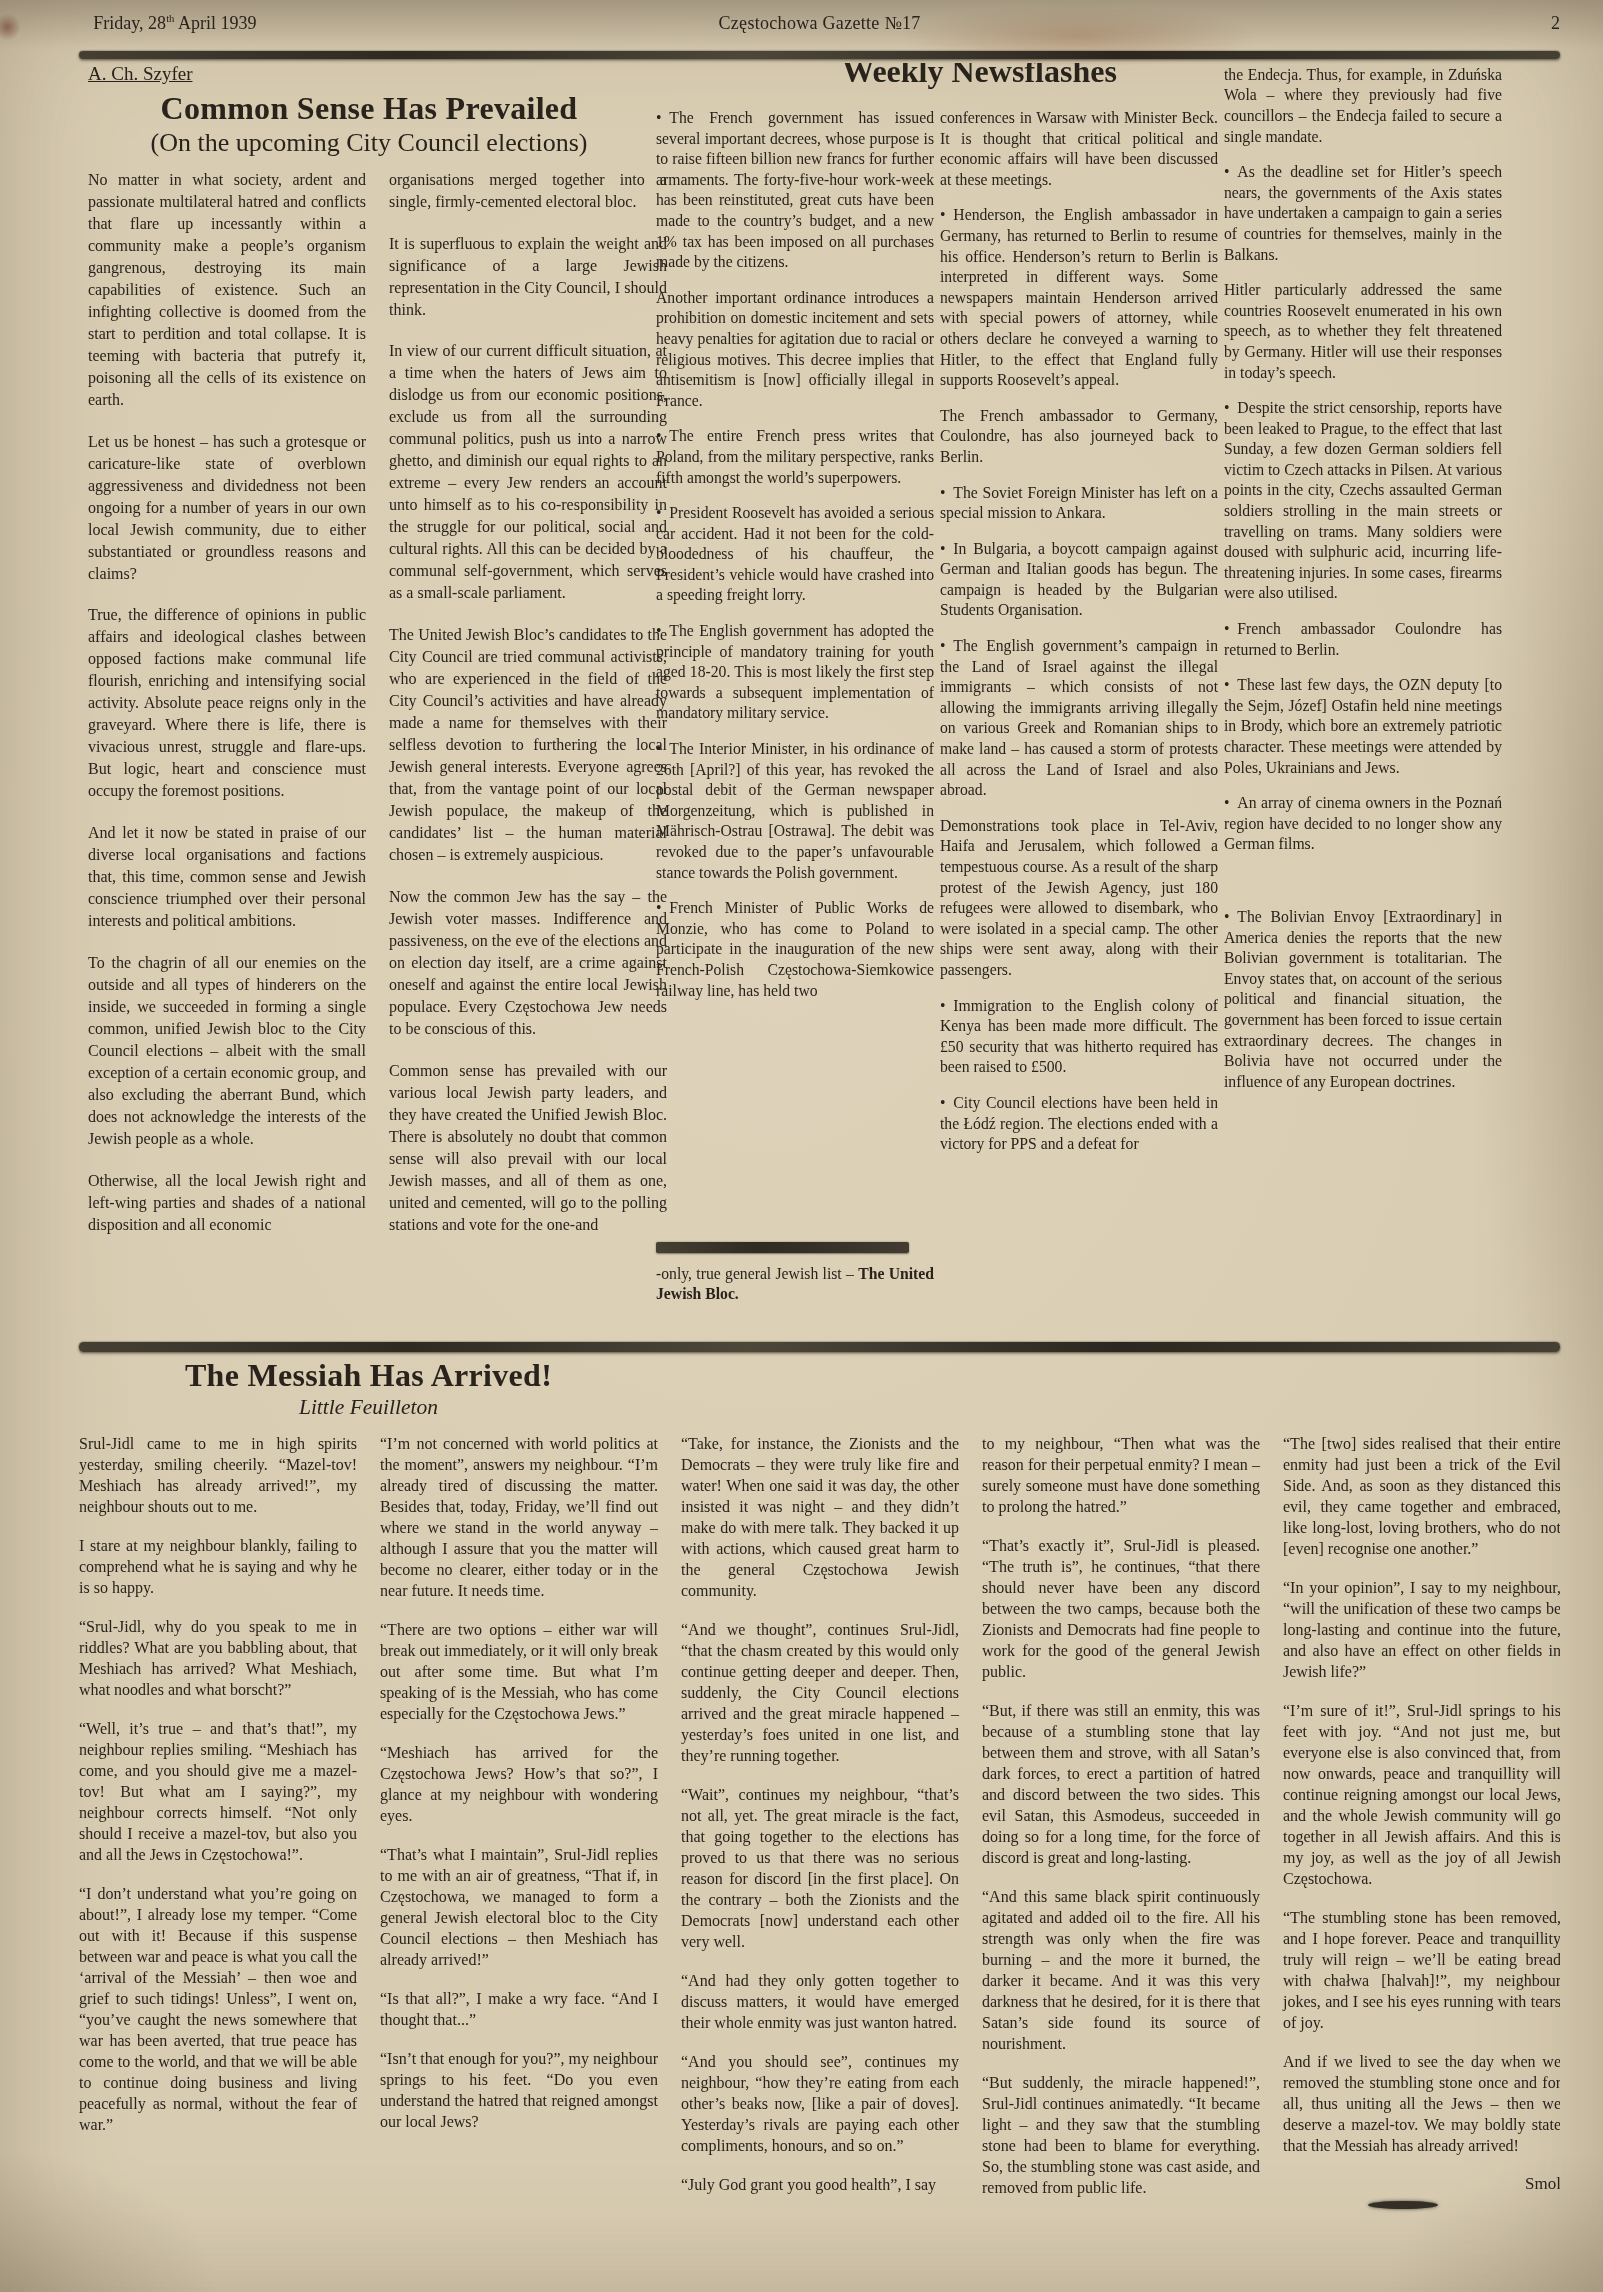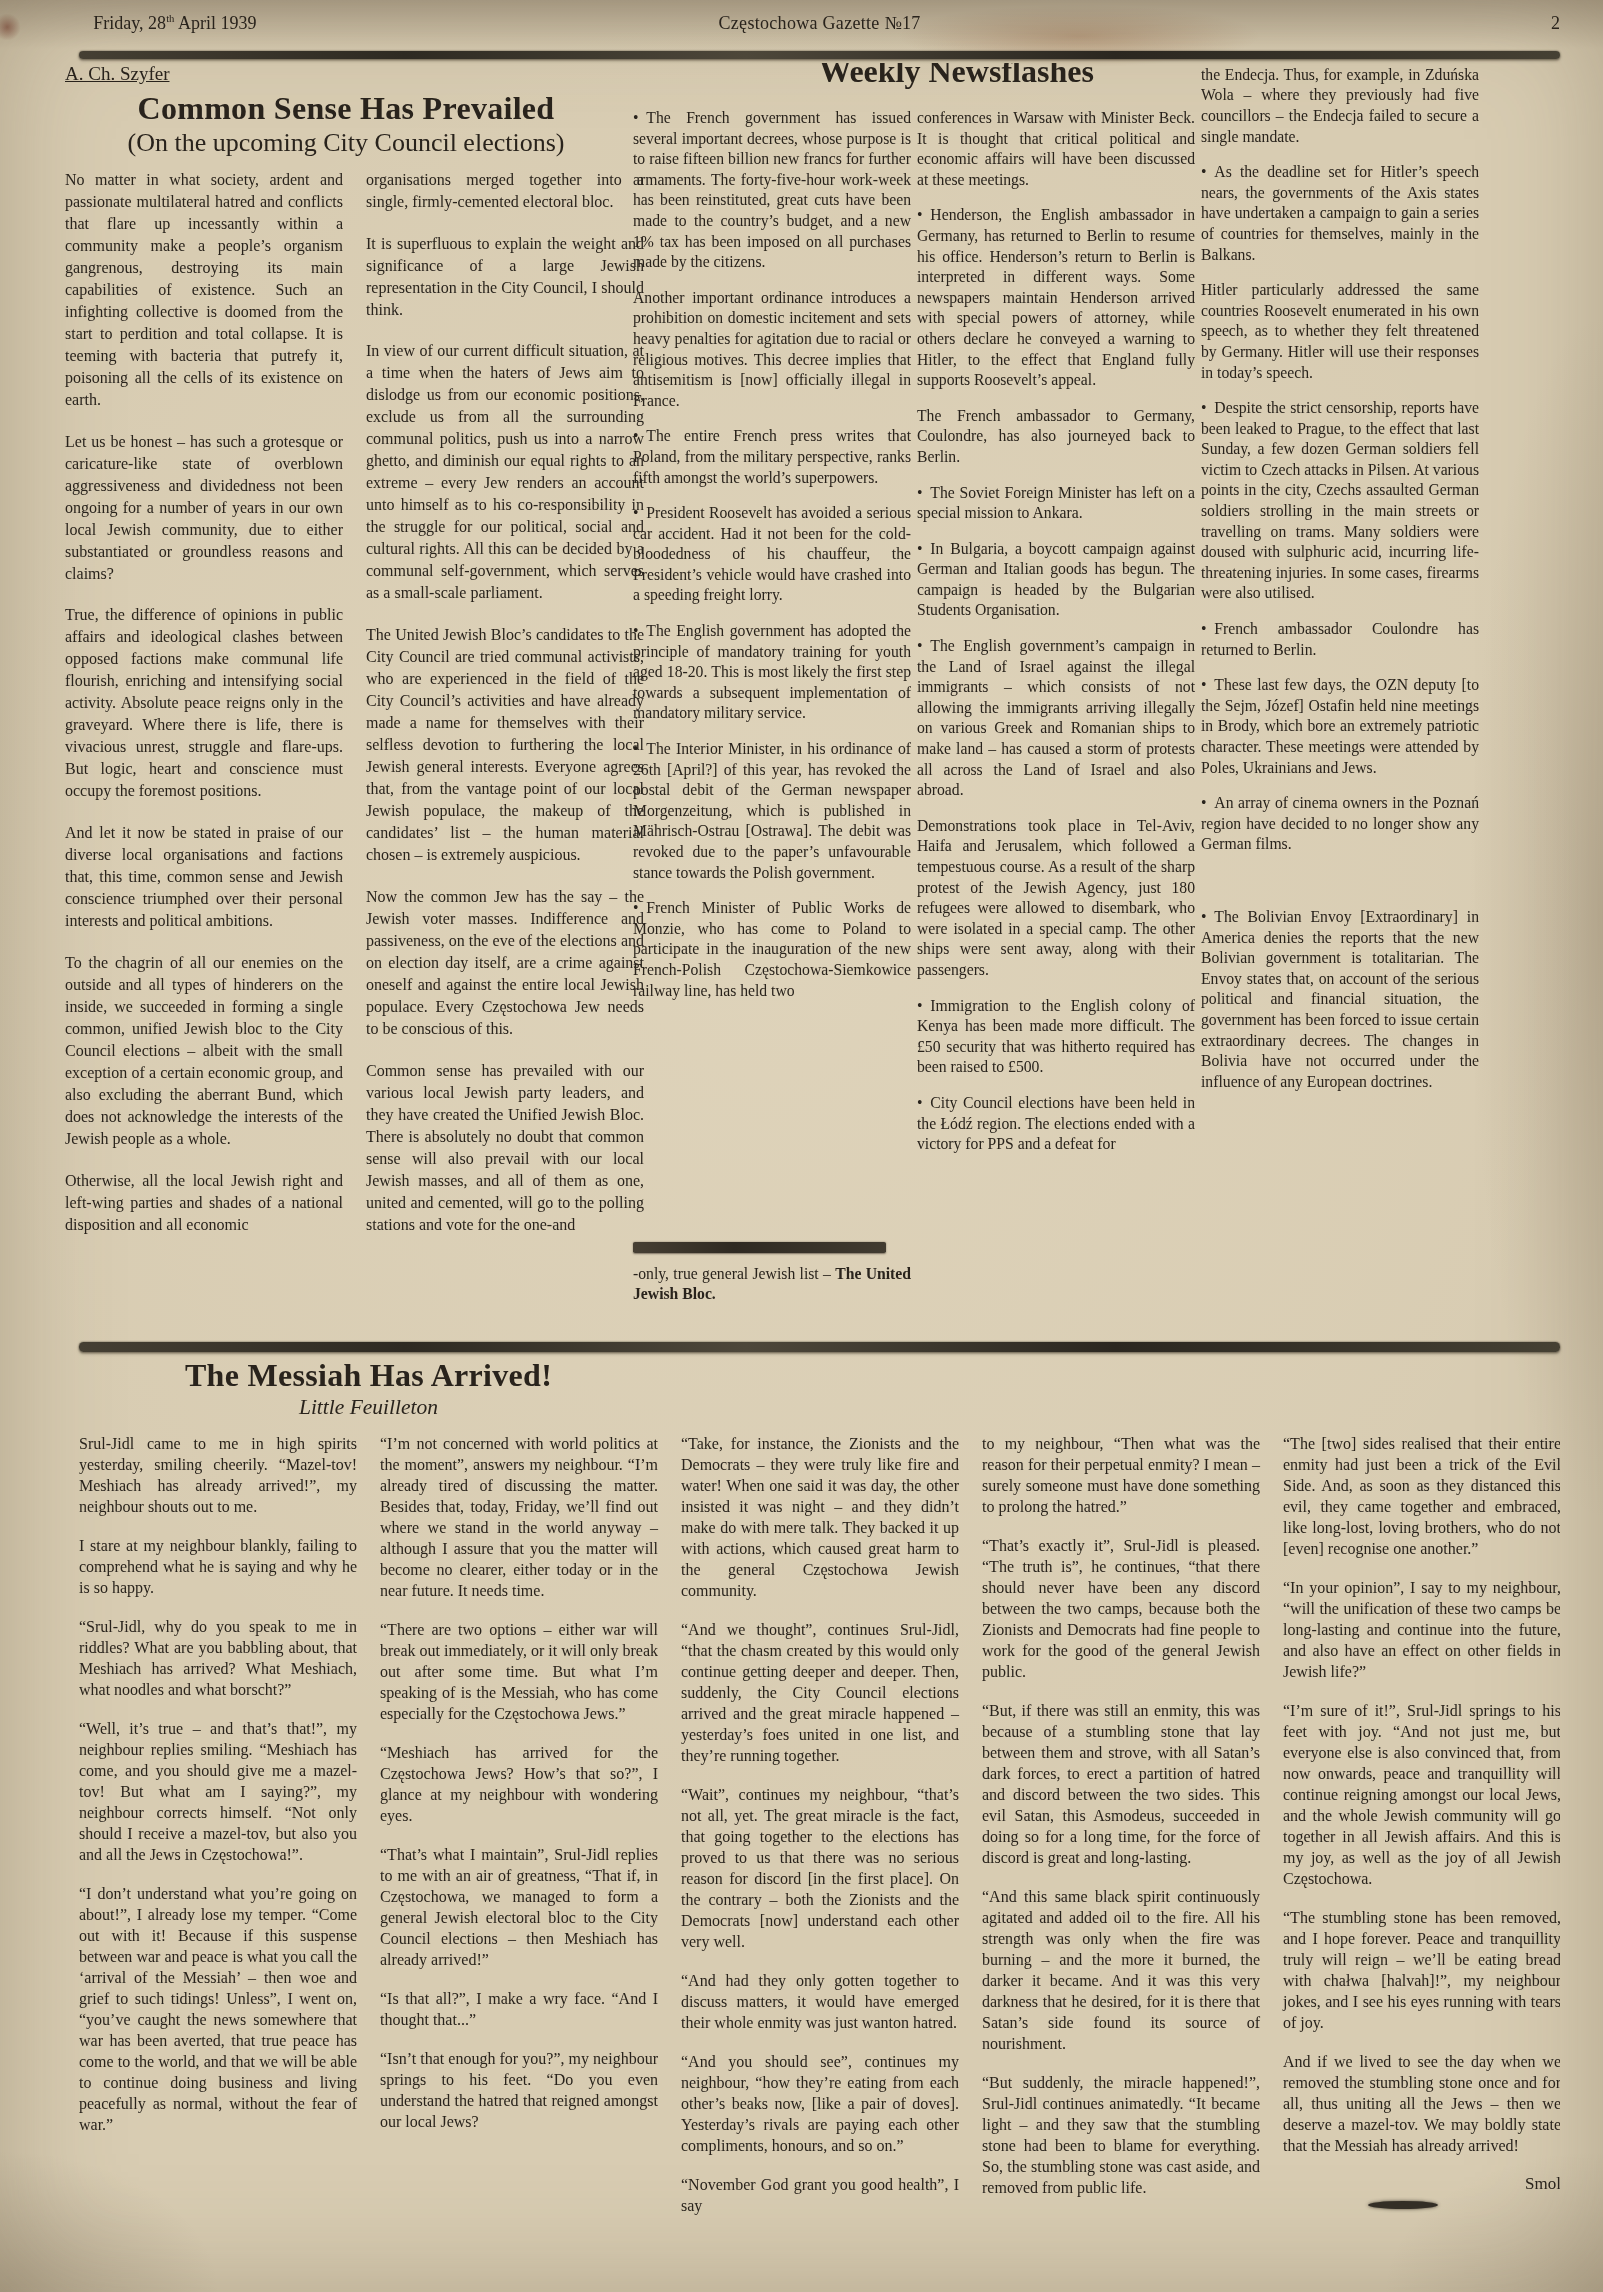--- a/index.html
+++ b/index.html
@@ -27,21 +27,21 @@
   
   .rule{position:absolute;left:79px;right:43px;border-radius:4.5px;
         background:linear-gradient(90deg,#453f33,#2e2a22 22%,#4d473a 45%,#2b2720 70%,#454033);
         box-shadow:0 1.8px 2.7px rgba(70,60,45,.55), 0 0 1.8px rgba(40,35,25,.8);}
   .rule-top{top:51px;height:8px;}
   .rule-mid{top:1342px;height:9.9px;}
   
   .para{margin:0 0 19.7px;text-align:justify;font-size:16px;line-height:22px;}
   .headline{font-weight:bold;font-size:32px;line-height:38px;margin:0;text-align:center;letter-spacing:0.3px;}
   
-  .top-section{position:absolute;top:63px;left:65px;right:43px;height:1257px;overflow:hidden;
+  .top-section{position:absolute;top:63px;left:88px;right:43px;height:1257px;overflow:hidden;
                display:grid;grid-template-columns:repeat(5,278px);grid-template-rows:1fr;gap:0 6px;}
   .lead{grid-column:1 / span 2;grid-row:1;}
   .byline{font-size:19px;text-decoration:underline;margin:0 0 3.6px;}
   .lead .headline{margin:0 0 1.8px;}
   .subhead{text-align:center;font-size:26px;margin:0 0 10.7px;}
   .lead-cols{display:grid;grid-template-columns:278px 278px;gap:0 23px;}
   .news-headline{position:absolute;top:-10.7px;left:602px;width:579px;text-align:center;
                  font-weight:bold;font-size:32px;line-height:38px;margin:0;}
   .news-col{grid-row:1;}
   .news-col .para{font-size:15.7px;line-height:20.6px;margin-bottom:15px;}
@@ -170,21 +170,21 @@
           <p class="para">“That’s what I maintain”, Srul-Jidl replies to me with an air of greatness, “That if, in Częstochowa, we managed to form a general Jewish electoral bloc to the City Council elections – then Meshiach has already arrived!”</p>
           <p class="para">“Is that all?”, I make a wry face. “And I thought that...”</p>
           <p class="para">“Isn’t that enough for you?”, my neighbour springs to his feet. “Do you even understand the hatred that reigned amongst our local Jews?</p>
         </div>
       <div class="col">
           <p class="para">“Take, for instance, the Zionists and the Democrats – they were truly like fire and water! When one said it was day, the other insisted it was night – and they didn’t make do with mere talk. They backed it up with actions, which caused great harm to the general Częstochowa Jewish community.</p>
           <p class="para">“And we thought”, continues Srul-Jidl, “that the chasm created by this would only continue getting deeper and deeper. Then, suddenly, the City Council elections arrived and the great miracle happened – yesterday’s foes united in one list, and they’re running together.</p>
           <p class="para">“Wait”, continues my neighbour, “that’s not all, yet. The great miracle is the fact, that going together to the elections has proved to us that there was no serious reason for discord [in the first place]. On the contrary – both the Zionists and the Democrats [now] understand each other very well.</p>
           <p class="para">“And had they only gotten together to discuss matters, it would have emerged their whole enmity was just wanton hatred.</p>
           <p class="para">“And you should see”, continues my neighbour, “how they’re eating from each other’s beaks now, [like a pair of doves]. Yesterday’s rivals are paying each other compliments, honours, and so on.”</p>
-          <p class="para">“November God grant you good health”, I say</p>
+          <p class="para">“July God grant you good health”, I say</p>
         </div>
       <div class="col">
           <p class="para">to my neighbour, “Then what was the reason for their perpetual enmity? I mean – surely someone must have done something to prolong the hatred.”</p>
           <p class="para">“That’s exactly it”, Srul-Jidl is pleased. “The truth is”, he continues, “that there should never have been any discord between the two camps, because both the Zionists and Democrats had fine people to work for the good of the general Jewish public.</p>
           <p class="para">“But, if there was still an enmity, this was because of a stumbling stone that lay between them and strove, with all Satan’s dark forces, to erect a partition of hatred and discord between the two sides. This evil Satan, this Asmodeus, succeeded in doing so for a long time, for the force of discord is great and long-lasting.</p>
           <p class="para">“And this same black spirit continuously agitated and added oil to the fire. All his strength was only when the fire was burning – and the more it burned, the darker it became. And it was this very darkness that he desired, for it is there that Satan’s side found its source of nourishment.</p>
           <p class="para">“But suddenly, the miracle happened!”, Srul-Jidl continues animatedly. “It became light – and they saw that the stumbling stone had been to blame for everything. So, the stumbling stone was cast aside, and removed from public life.</p>
         </div>
       <div class="col">
         <div>

